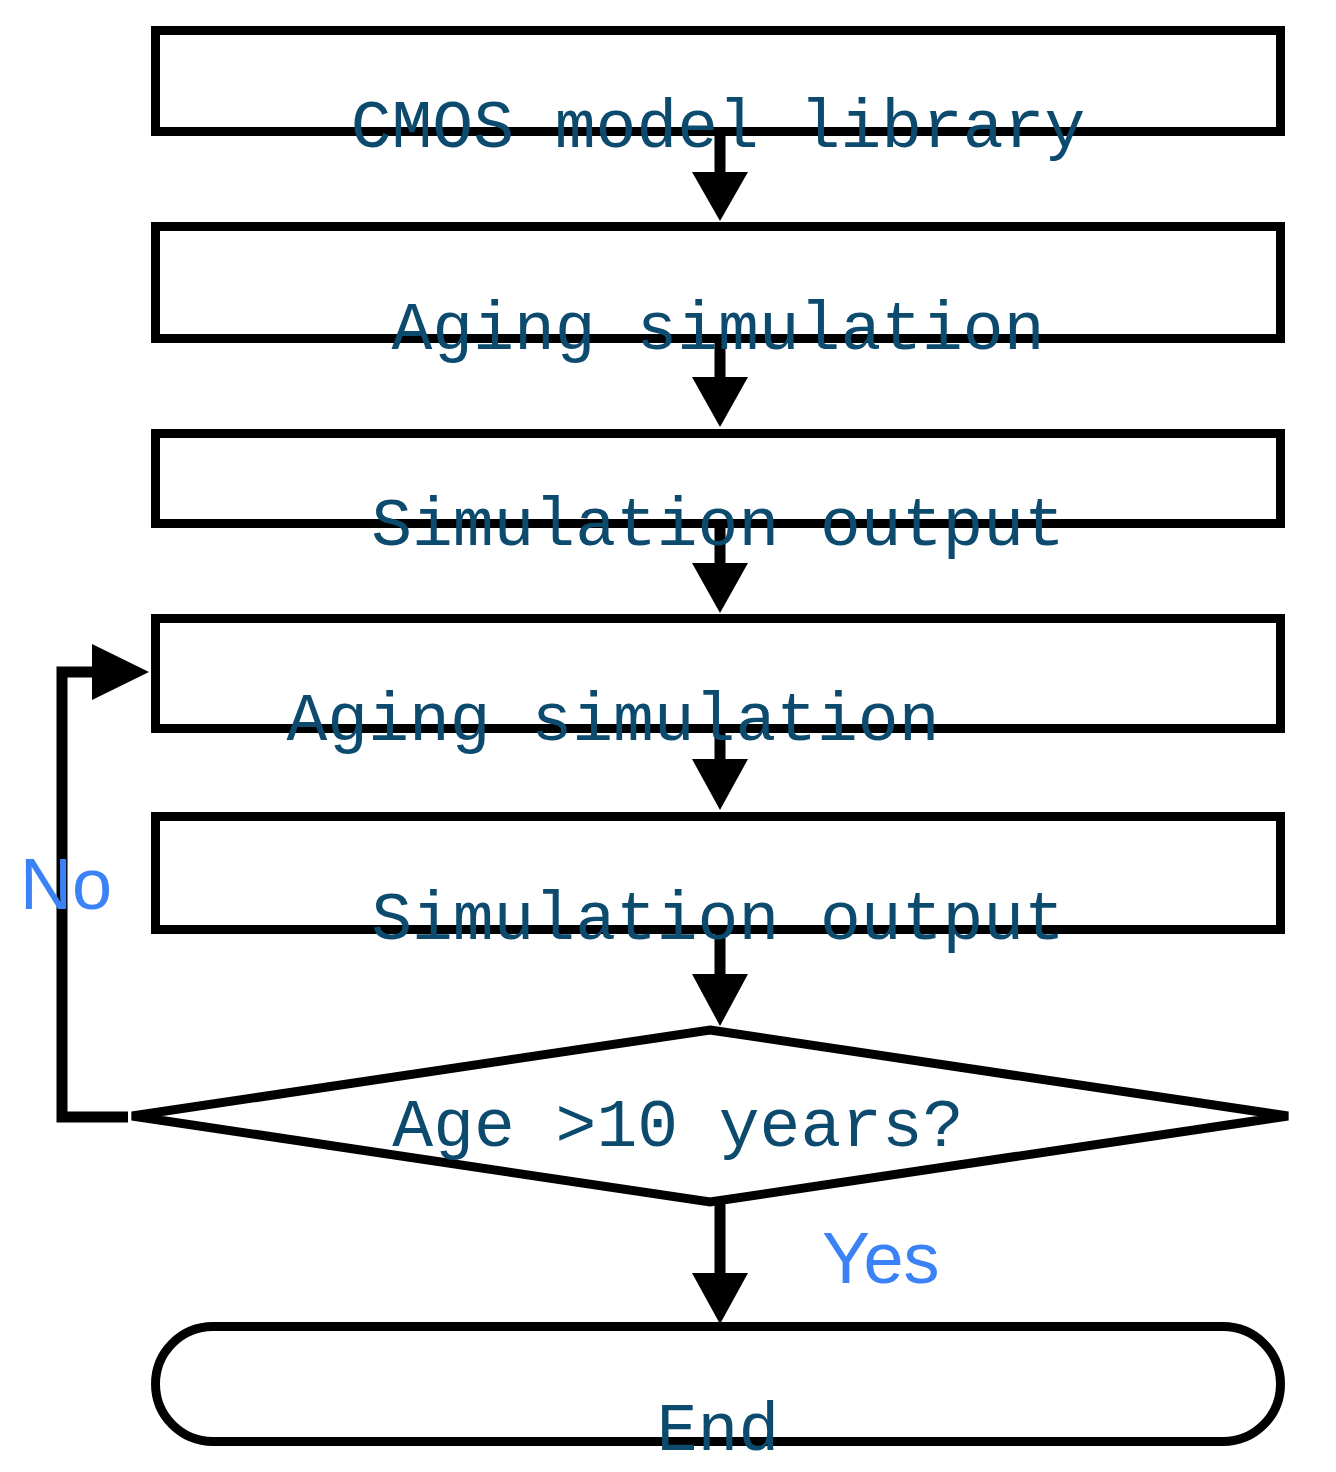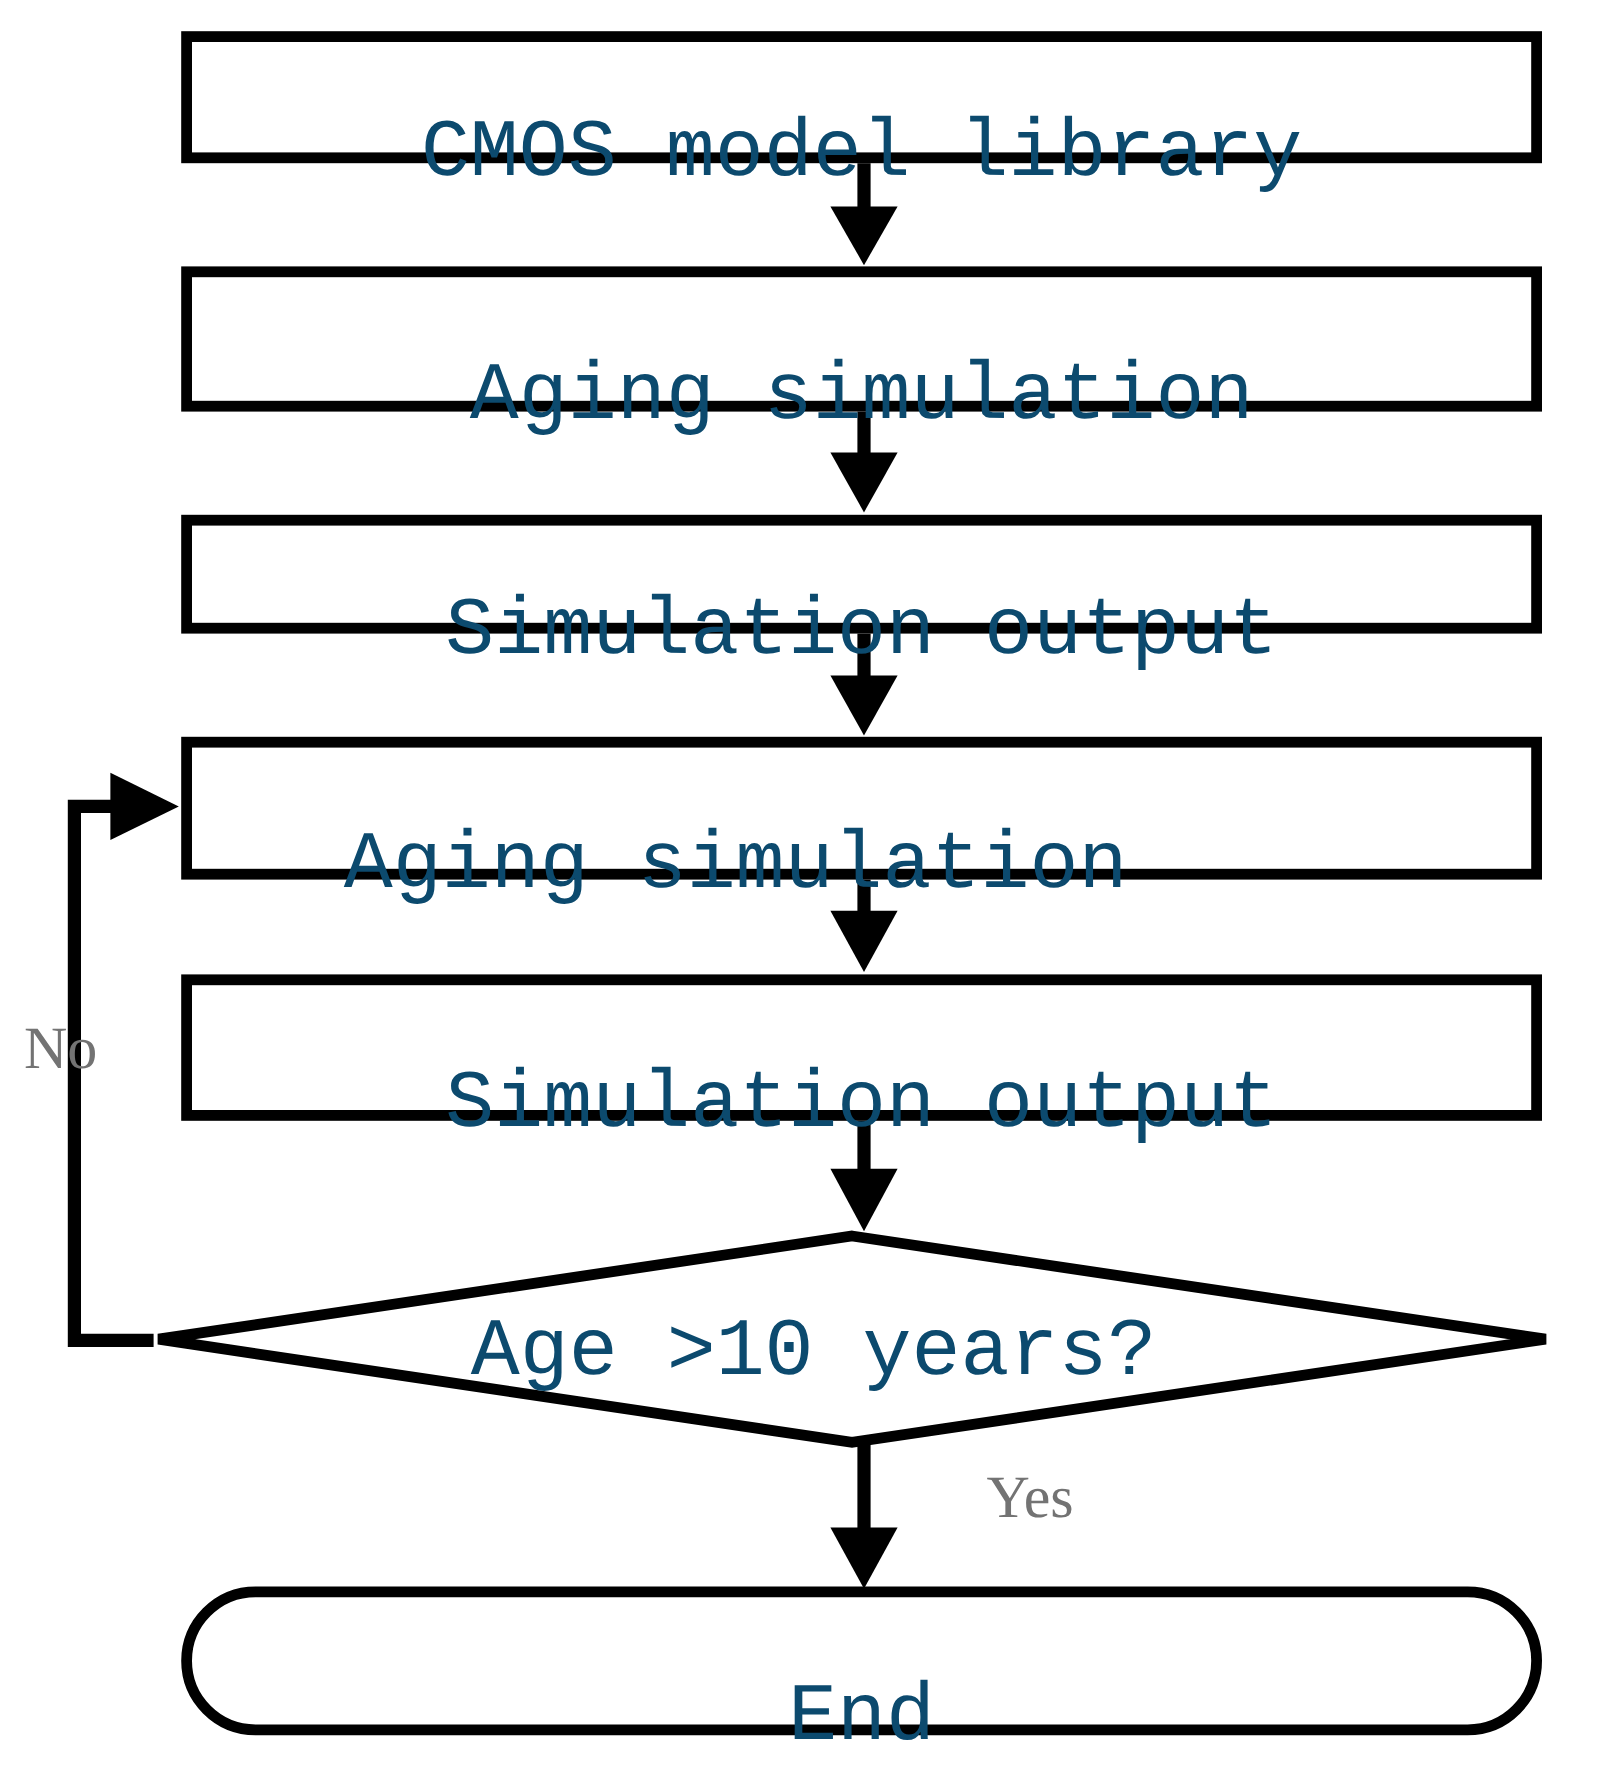--- a/index.html
+++ b/index.html
@@ -42,24 +42,24 @@
     font-size: 68px;
   }
   .decision-label {
     font-size: 68px;
   }
   .terminal-label {
     font-size: 68px;
   }
   .edge-label {
     position: absolute;
-    font-family: Liberation Serif, serif;
+    font-family: Liberation Sans, sans-serif;
     font-weight: 400;
-    font-size: 50px;
-    color: #737373;
+    font-size: 72px;
+    color: #3b82f6;
     line-height: 1;
     white-space: nowrap;
   }
   .hit-area {
     position: absolute;
     background: transparent;
   }
 </style>
 </head>
 <body>

